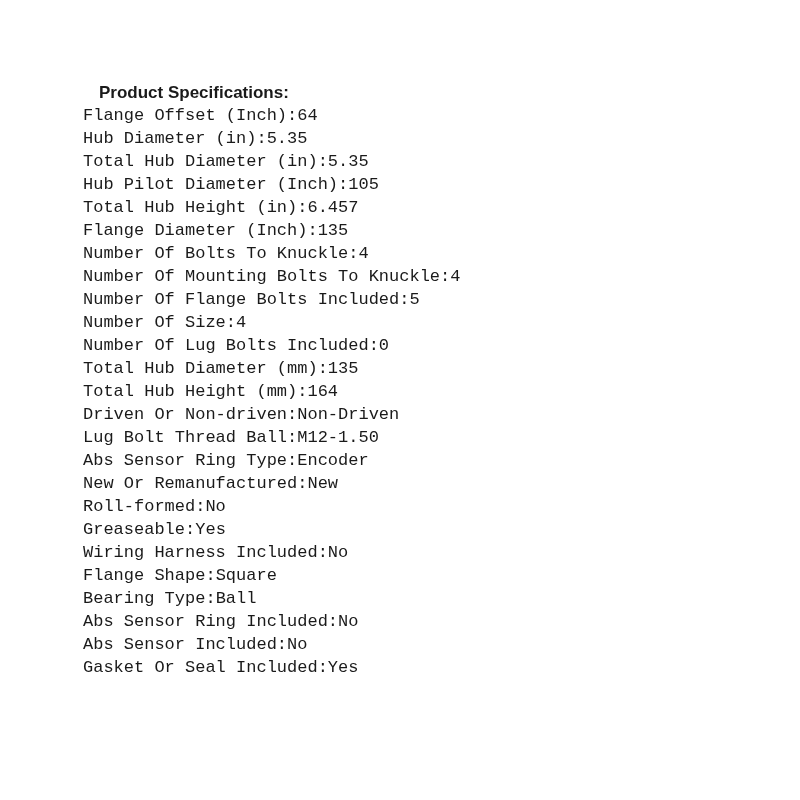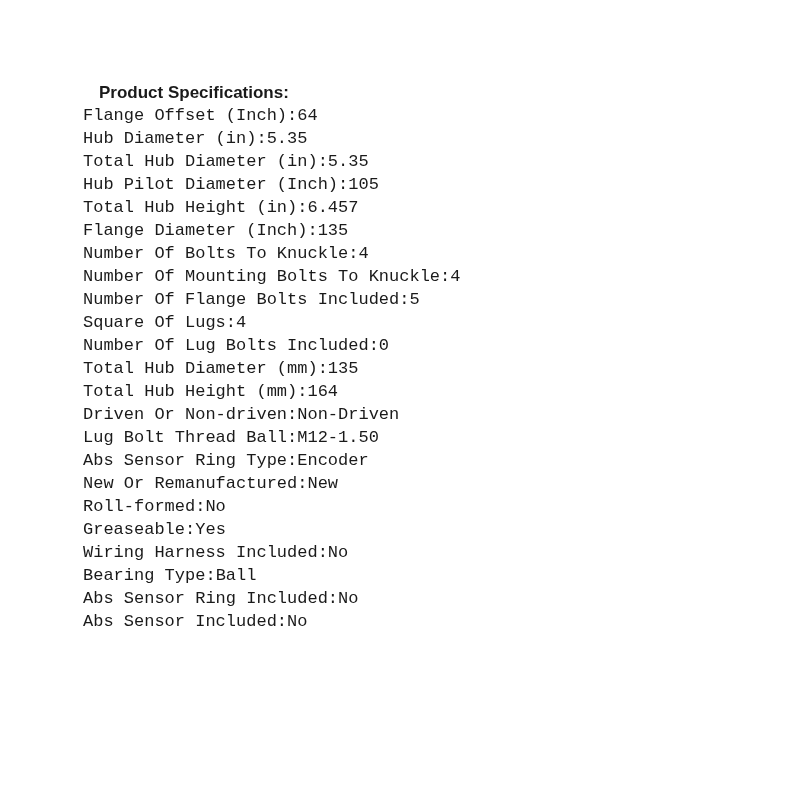--- a/index.html
+++ b/index.html
@@ -48,21 +48,21 @@
   <div class="spec-row"><span>Total Hub Height (in)</span><span>:</span><span>6.457</span></div>
 
   <div class="spec-row"><span>Flange Diameter (Inch)</span><span>:</span><span>135</span></div>
 
   <div class="spec-row"><span>Number Of Bolts To Knuckle</span><span>:</span><span>4</span></div>
 
   <div class="spec-row"><span>Number Of Mounting Bolts To Knuckle</span><span>:</span><span>4</span></div>
 
   <div class="spec-row"><span>Number Of Flange Bolts Included</span><span>:</span><span>5</span></div>
 
-  <div class="spec-row"><span>Square Of Lugs</span><span>:</span><span>4</span></div>
+  <div class="spec-row"><span>Number Of Size</span><span>:</span><span>4</span></div>
 
   <div class="spec-row"><span>Number Of Lug Bolts Included</span><span>:</span><span>0</span></div>
 
   <div class="spec-row"><span>Total Hub Diameter (mm)</span><span>:</span><span>135</span></div>
 
   <div class="spec-row"><span>Total Hub Height (mm)</span><span>:</span><span>164</span></div>
 
 
   <div class="spec-row"><span>Driven Or Non-driven</span><span>:</span><span>Non-Driven</span></div>
 
@@ -71,22 +71,24 @@
   <div class="spec-row"><span>Abs Sensor Ring Type</span><span>:</span><span>Encoder</span></div>
 
   <div class="spec-row"><span>New Or Remanufactured</span><span>:</span><span>New</span></div>
 
   <div class="spec-row"><span>Roll-formed</span><span>:</span><span>No</span></div>
 
   <div class="spec-row"><span>Greaseable</span><span>:</span><span>Yes</span></div>
 
   <div class="spec-row"><span>Wiring Harness Included</span><span>:</span><span>No</span></div>
 
+  <div class="spec-row"><span>Flange Shape</span><span>:</span><span>Square</span></div>
 
   <div class="spec-row"><span>Bearing Type</span><span>:</span><span>Ball</span></div>
 
   <div class="spec-row"><span>Abs Sensor Ring Included</span><span>:</span><span>No</span></div>
 
   <div class="spec-row"><span>Abs Sensor Included</span><span>:</span><span>No</span></div>
 
+  <div class="spec-row"><span>Gasket Or Seal Included</span><span>:</span><span>Yes</span></div>
 </div>
   </div>
 </main>
 
 </body></html>

